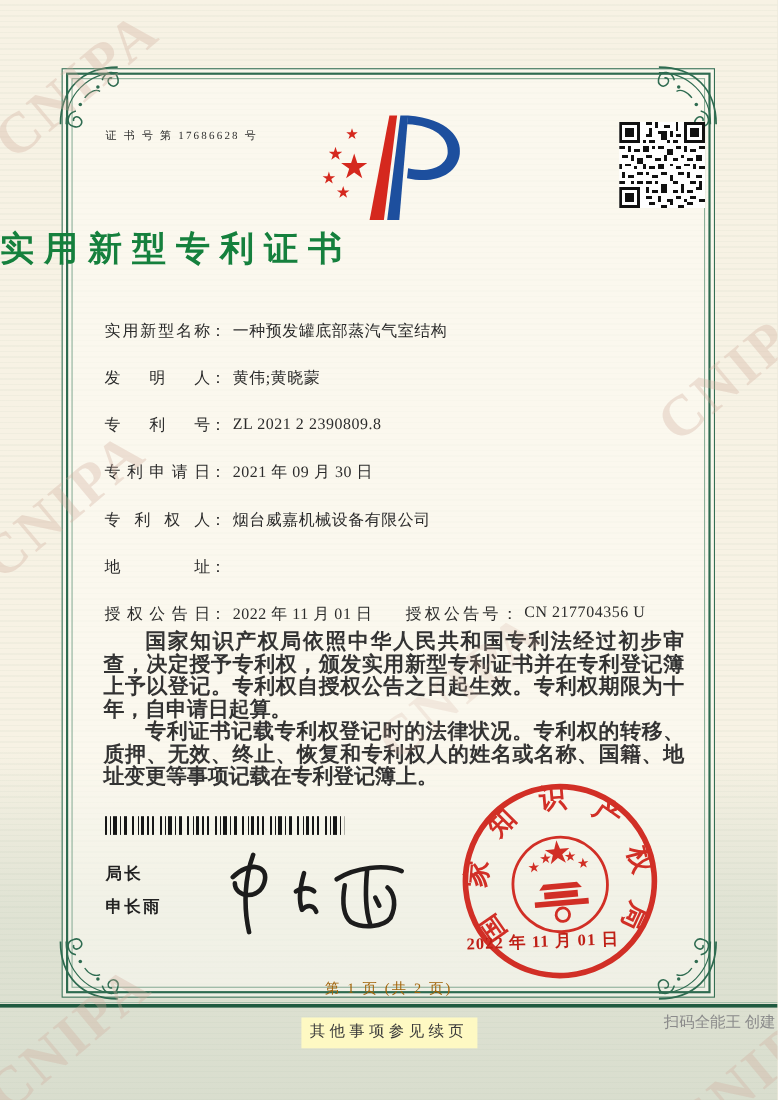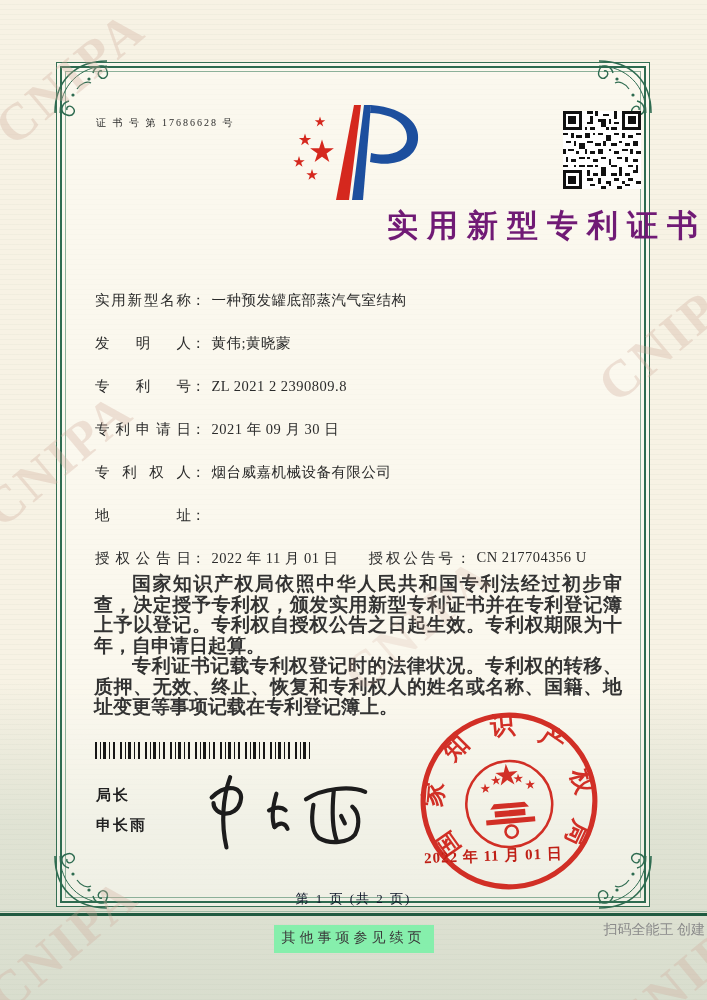--- a/index.html
+++ b/index.html
@@ -24,22 +24,22 @@
   .corner.bl{left:-8px;bottom:-8px;transform:scaleY(-1);}
   .corner.br{right:-8px;bottom:-8px;transform:scale(-1,-1);}
   
   .wm{position:absolute;z-index:3;font-family:"Liberation Serif","DejaVu Serif",serif;
     font-weight:700;font-size:52px;letter-spacing:3px;color:rgba(208,172,156,0.32);
     transform:rotate(-40deg);pointer-events:none;white-space:nowrap;}
   
   .cert-no{position:absolute;left:96px;top:116px;z-index:2;font-size:10px;letter-spacing:2px;}
   .logo{position:absolute;left:292px;top:102px;width:132px;height:102px;z-index:2;}
   .qr{position:absolute;left:563px;top:111px;width:78px;height:78px;z-index:2;}
-  .title{position:absolute;left:0;right:0;top:205px;z-index:2;text-align:right;
-    font-size:31px;font-weight:700;letter-spacing:9px;color:#701a75;}
+  .title{position:absolute;left:0;right:0;top:205px;z-index:2;text-align:left;
+    font-size:31px;font-weight:700;letter-spacing:9px;color:#15803d;}
   
   .fields{position:absolute;left:95px;top:279px;width:520px;z-index:2;font-size:14.5px;}
   .frow{height:43px;display:flex;align-items:center;}
   .flabel{display:inline-block;width:96px;text-align:justify;text-align-last:justify;
     -moz-text-align-last:justify;font-weight:500;flex:none;}
   .fsep{flex:none;font-weight:500;}
   .fvalue{margin-left:6px;letter-spacing:0.5px;white-space:nowrap;}
   .fpair2{display:flex;align-items:flex-start;margin-left:30px;}
   .flabel2{letter-spacing:3px;font-weight:500;}
   
@@ -57,25 +57,25 @@
     line-height:30px;color:#222;letter-spacing:2px;}
   .sig-svg{position:absolute;left:195px;top:766px;width:185px;height:92px;z-index:2;}
   
   .seal{position:absolute;left:418px;top:710px;width:182px;height:182px;z-index:4;
     transform:rotate(-5deg);opacity:0.95;}
   .seal-date{position:absolute;left:424px;top:846px;width:180px;z-index:5;
     font-size:15px;font-weight:700;color:#bf1f16;letter-spacing:1px;transform:rotate(-2deg);
     white-space:nowrap;}
   
   .page-info{position:absolute;left:0;right:0;top:890px;z-index:2;text-align:center;
-    font-size:13px;letter-spacing:2px;color:#0f172a;}
+    font-size:13px;letter-spacing:2px;color:#a16207;}
   .bottom-rule{position:absolute;left:0;right:0;top:911px;height:5px;z-index:2;
     background:linear-gradient(180deg,#9db9a4 0 1px,rgba(0,0,0,0) 1px 2px,#1f5a40 2px 5px);}
   .cont-note{position:absolute;left:50%;top:925px;transform:translateX(-50%);z-index:2;
-    background:#86efac;padding:4px 8px 6px;font-size:14px;letter-spacing:4px;color:#3a3a3a;
+    background:#fef9c3;padding:4px 8px 6px;font-size:14px;letter-spacing:4px;color:#3a3a3a;
     font-weight:500;white-space:nowrap;}
   .scan-note{position:absolute;right:2px;top:921px;z-index:6;font-size:14px;color:#8b8b8b;
     font-family:Liberation Serif, serif;white-space:nowrap;}
 </style>
 </head>
 <body>
 
 <div class="page">
   <div class="waves"></div>
   <div class="lower-tint"></div>

